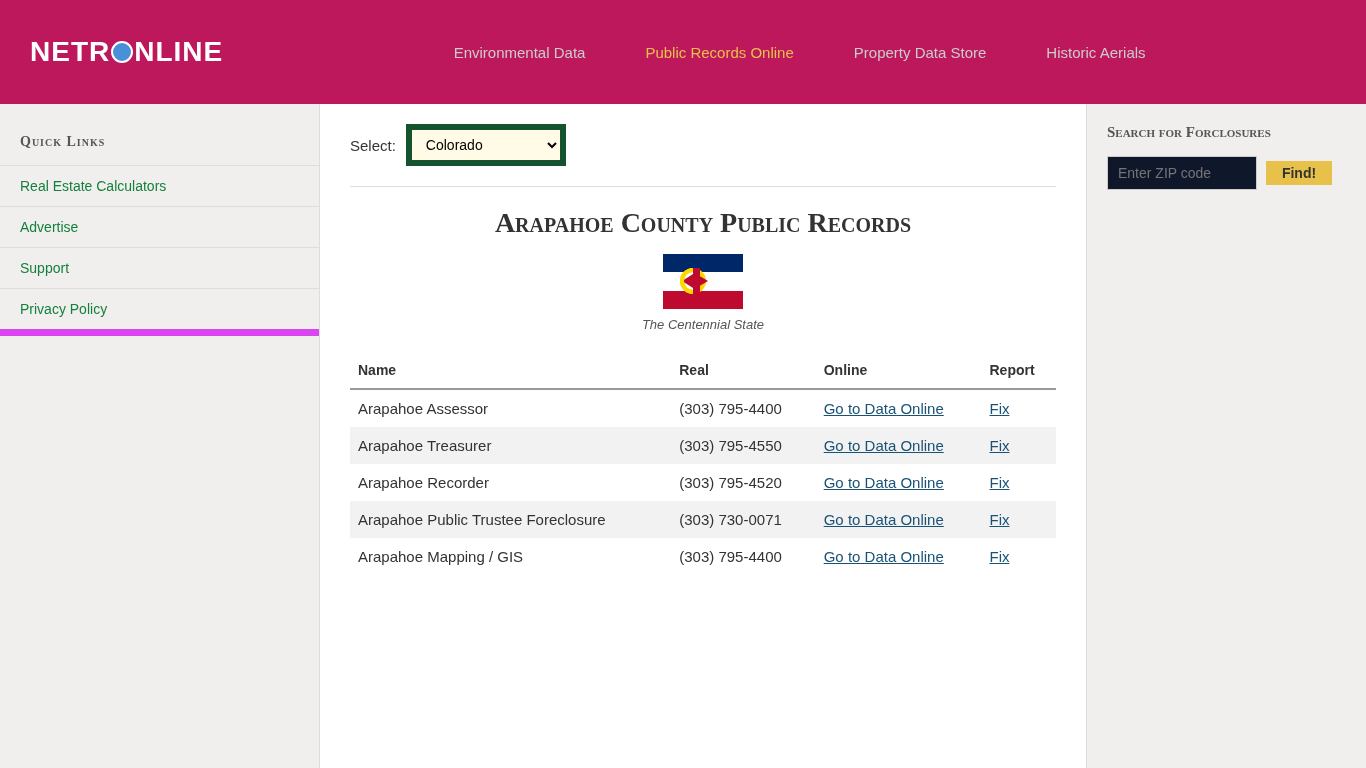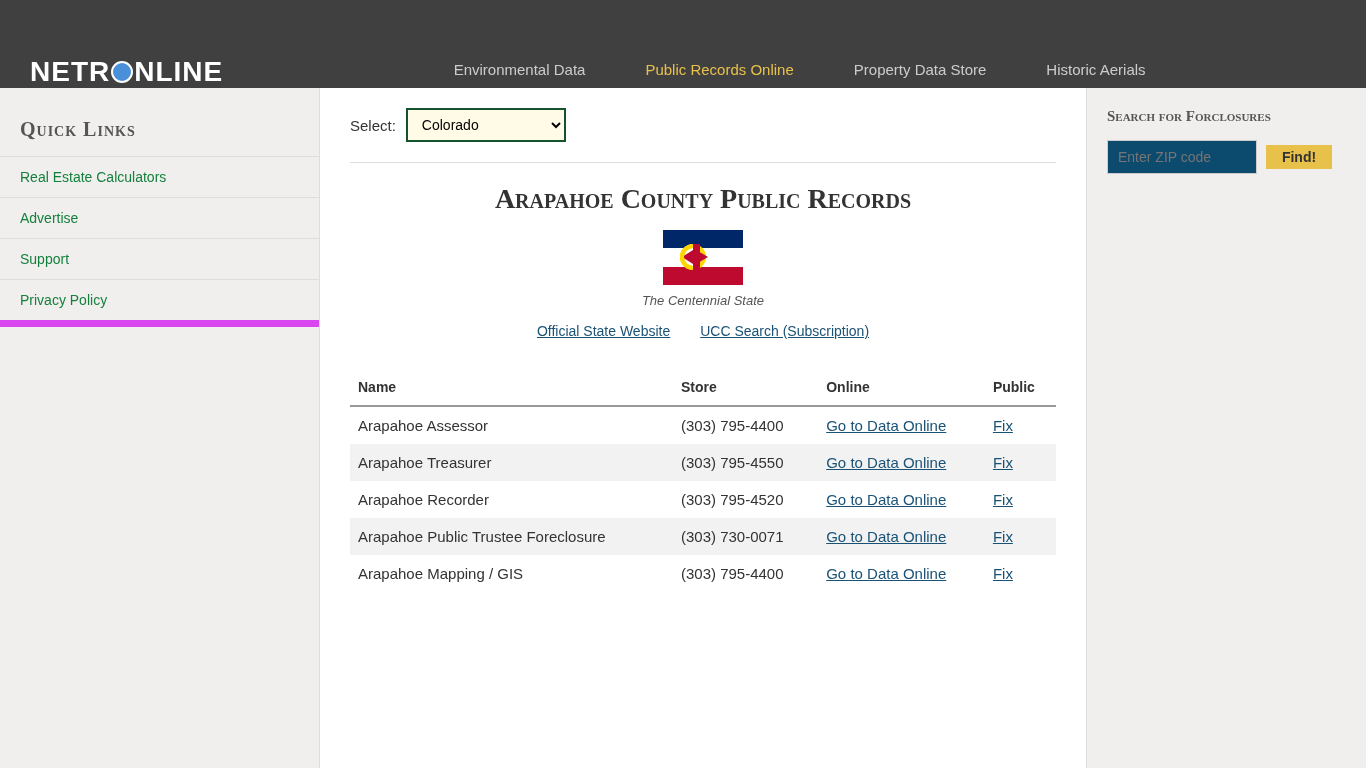--- a/index.html
+++ b/index.html
@@ -1,24 +1,24 @@
 <!DOCTYPE html>
 <html><head>
   <meta charset="utf-8">
   <style>
     * { margin: 0; padding: 0; box-sizing: border-box; }
     body { font-family: Arial, sans-serif; font-size: 14px; background: #f5f5f5; color: #333; }
 
     
     #header {
-      background: #404040;
-      display: flex;
-      align-items: flex-end;
+      background: #be185d;
+      display: flex;
+      align-items: center;
       padding: 0 30px;
-      height: 88px;
+      height: 104px;
     }
     #logo-area {
       margin-right: 40px;
     }
     #logo-text {
       color: #fff;
       font-size: 28px;
       font-weight: bold;
       font-family: Arial, sans-serif;
       letter-spacing: 1px;
@@ -65,21 +65,21 @@
     
     #sidebar {
       width: 320px;
       min-width: 320px;
       background: #f0efee;
       padding: 20px 0;
       border-right: 1px solid #ddd;
     }
     #quick-links-title {
       font-family: Georgia, serif;
-      font-size: 20px;
+      font-size: 14px;
       font-variant: small-caps;
       font-weight: bold;
       color: #555;
       padding: 10px 20px 15px 20px;
       letter-spacing: 1px;
     }
     .sidebar-link {
       display: block;
       padding: 12px 20px;
       color: #15803d;
@@ -106,21 +106,21 @@
       margin-bottom: 20px;
       padding-bottom: 20px;
       border-bottom: 1px solid #ddd;
     }
     #select-label {
       font-size: 15px;
       color: #333;
     }
     .state-select, .county-select {
       padding: 6px 30px 6px 10px;
-      border: 2px solid #14532d;
+      border: 6px solid #14532d;
       background: #fffbe6;
       font-size: 14px;
       cursor: pointer;
       appearance: auto;
       min-width: 160px;
     }
 
     
     #county-header {
       text-align: center;
@@ -206,21 +206,21 @@
       font-size: 15px;
       font-variant: small-caps;
       font-weight: bold;
       color: #555;
       margin-bottom: 15px;
     }
     #zip-input {
       width: 150px;
       padding: 8px 10px;
       border: 1px solid #ccc;
-      background: #0c4a6e;
+      background: #0f172a;
       font-size: 14px;
       color: #999;
     }
     #find-button {
       padding: 4px 16px;
       background: #e8c14a;
       color: #333;
       font-weight: bold;
       font-size: 14px;
       border: none;
@@ -286,33 +286,29 @@
 
         <circle cx="30" cy="27" r="13" fill="none" stroke="#FFD700" stroke-width="0"></circle>
 
         <path d="M30,14 A13,13 0 1,0 30,40 L30,36 A9,9 0 1,1 30,18 Z" fill="#FFD700"></path>
 
         <rect x="30" y="14" width="7" height="26" fill="#BF0A30"></rect>
       </svg>
 
       <div id="state-name">The Centennial State</div>
 
-      <div id="state-links">
-        <a class="state-link">Official State Website</a>
-        <a class="state-link">UCC Search (Subscription)</a>
-      </div>
     </div>
 
     <table id="records-table">
       <thead>
         <tr>
           <th>Name</th>
-          <th>Store</th>
+          <th>Real</th>
           <th>Online</th>
-          <th>Public</th>
+          <th>Report</th>
         </tr>
       </thead>
       <tbody id="table-body">
 
       <tr>
             <td>Arapahoe Assessor</td>
             <td>(303) 795-4400</td>
             <td>
               <a class="table-link">Go to Data Online</a>
             </td>

